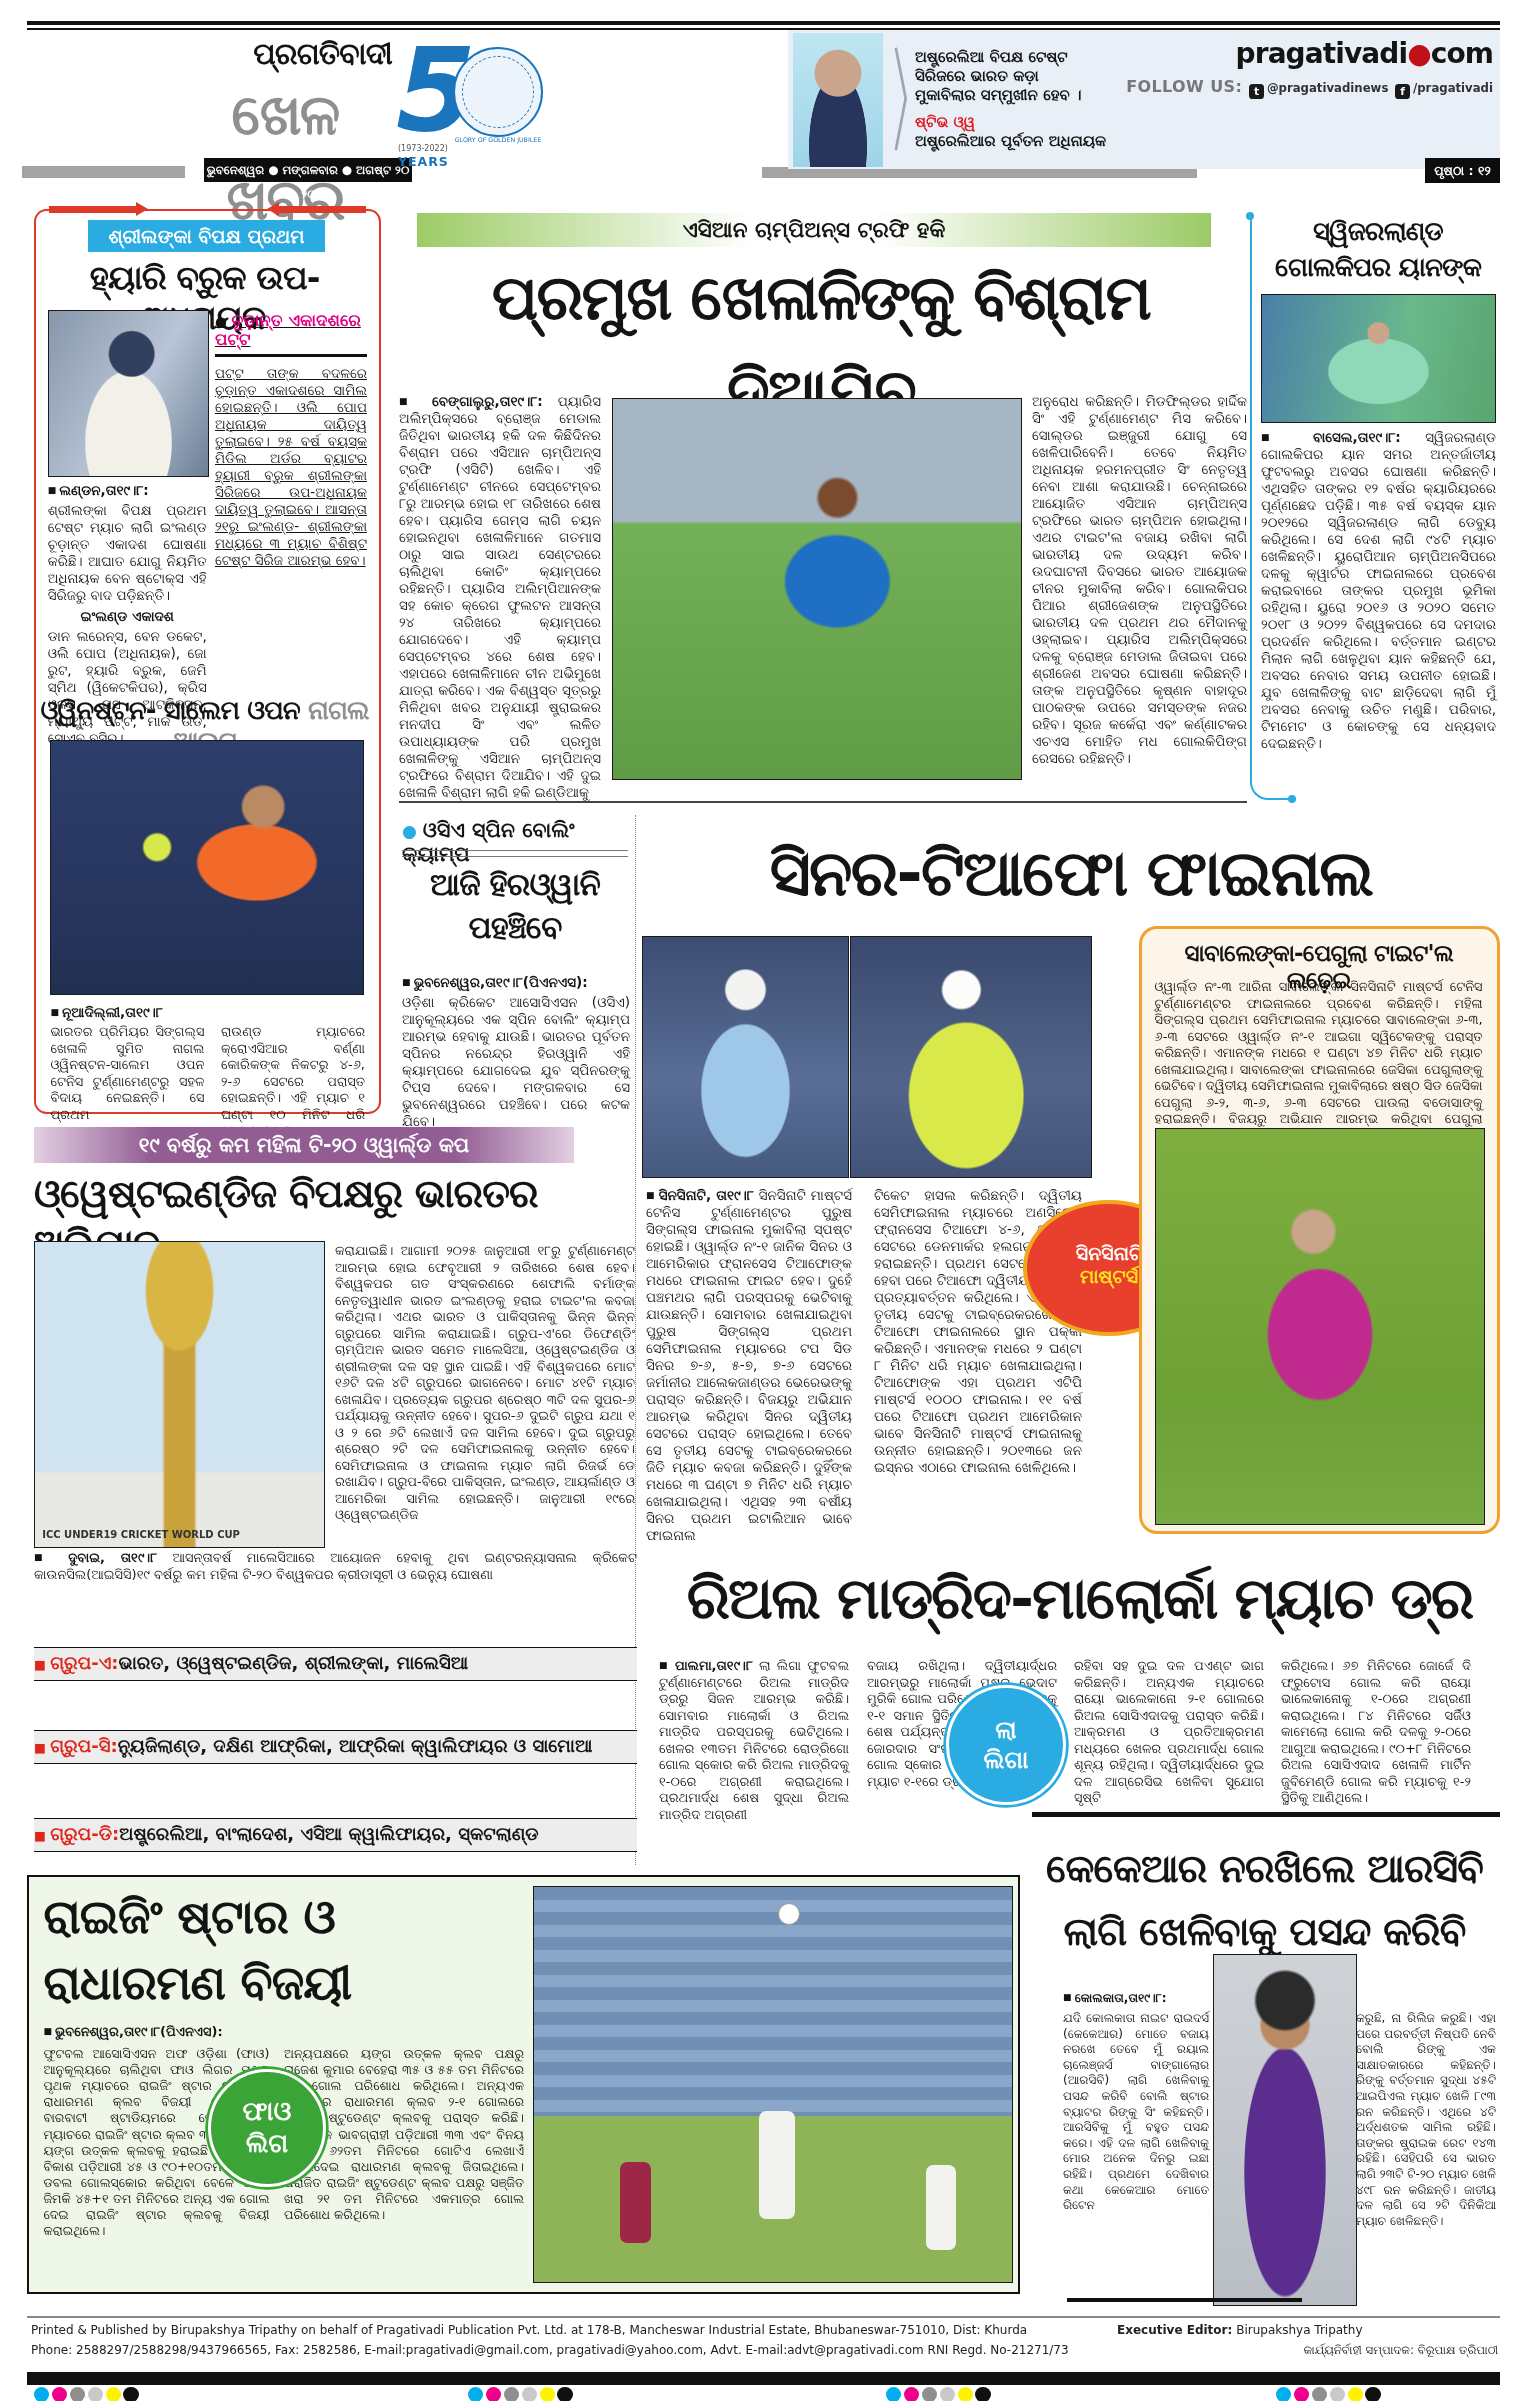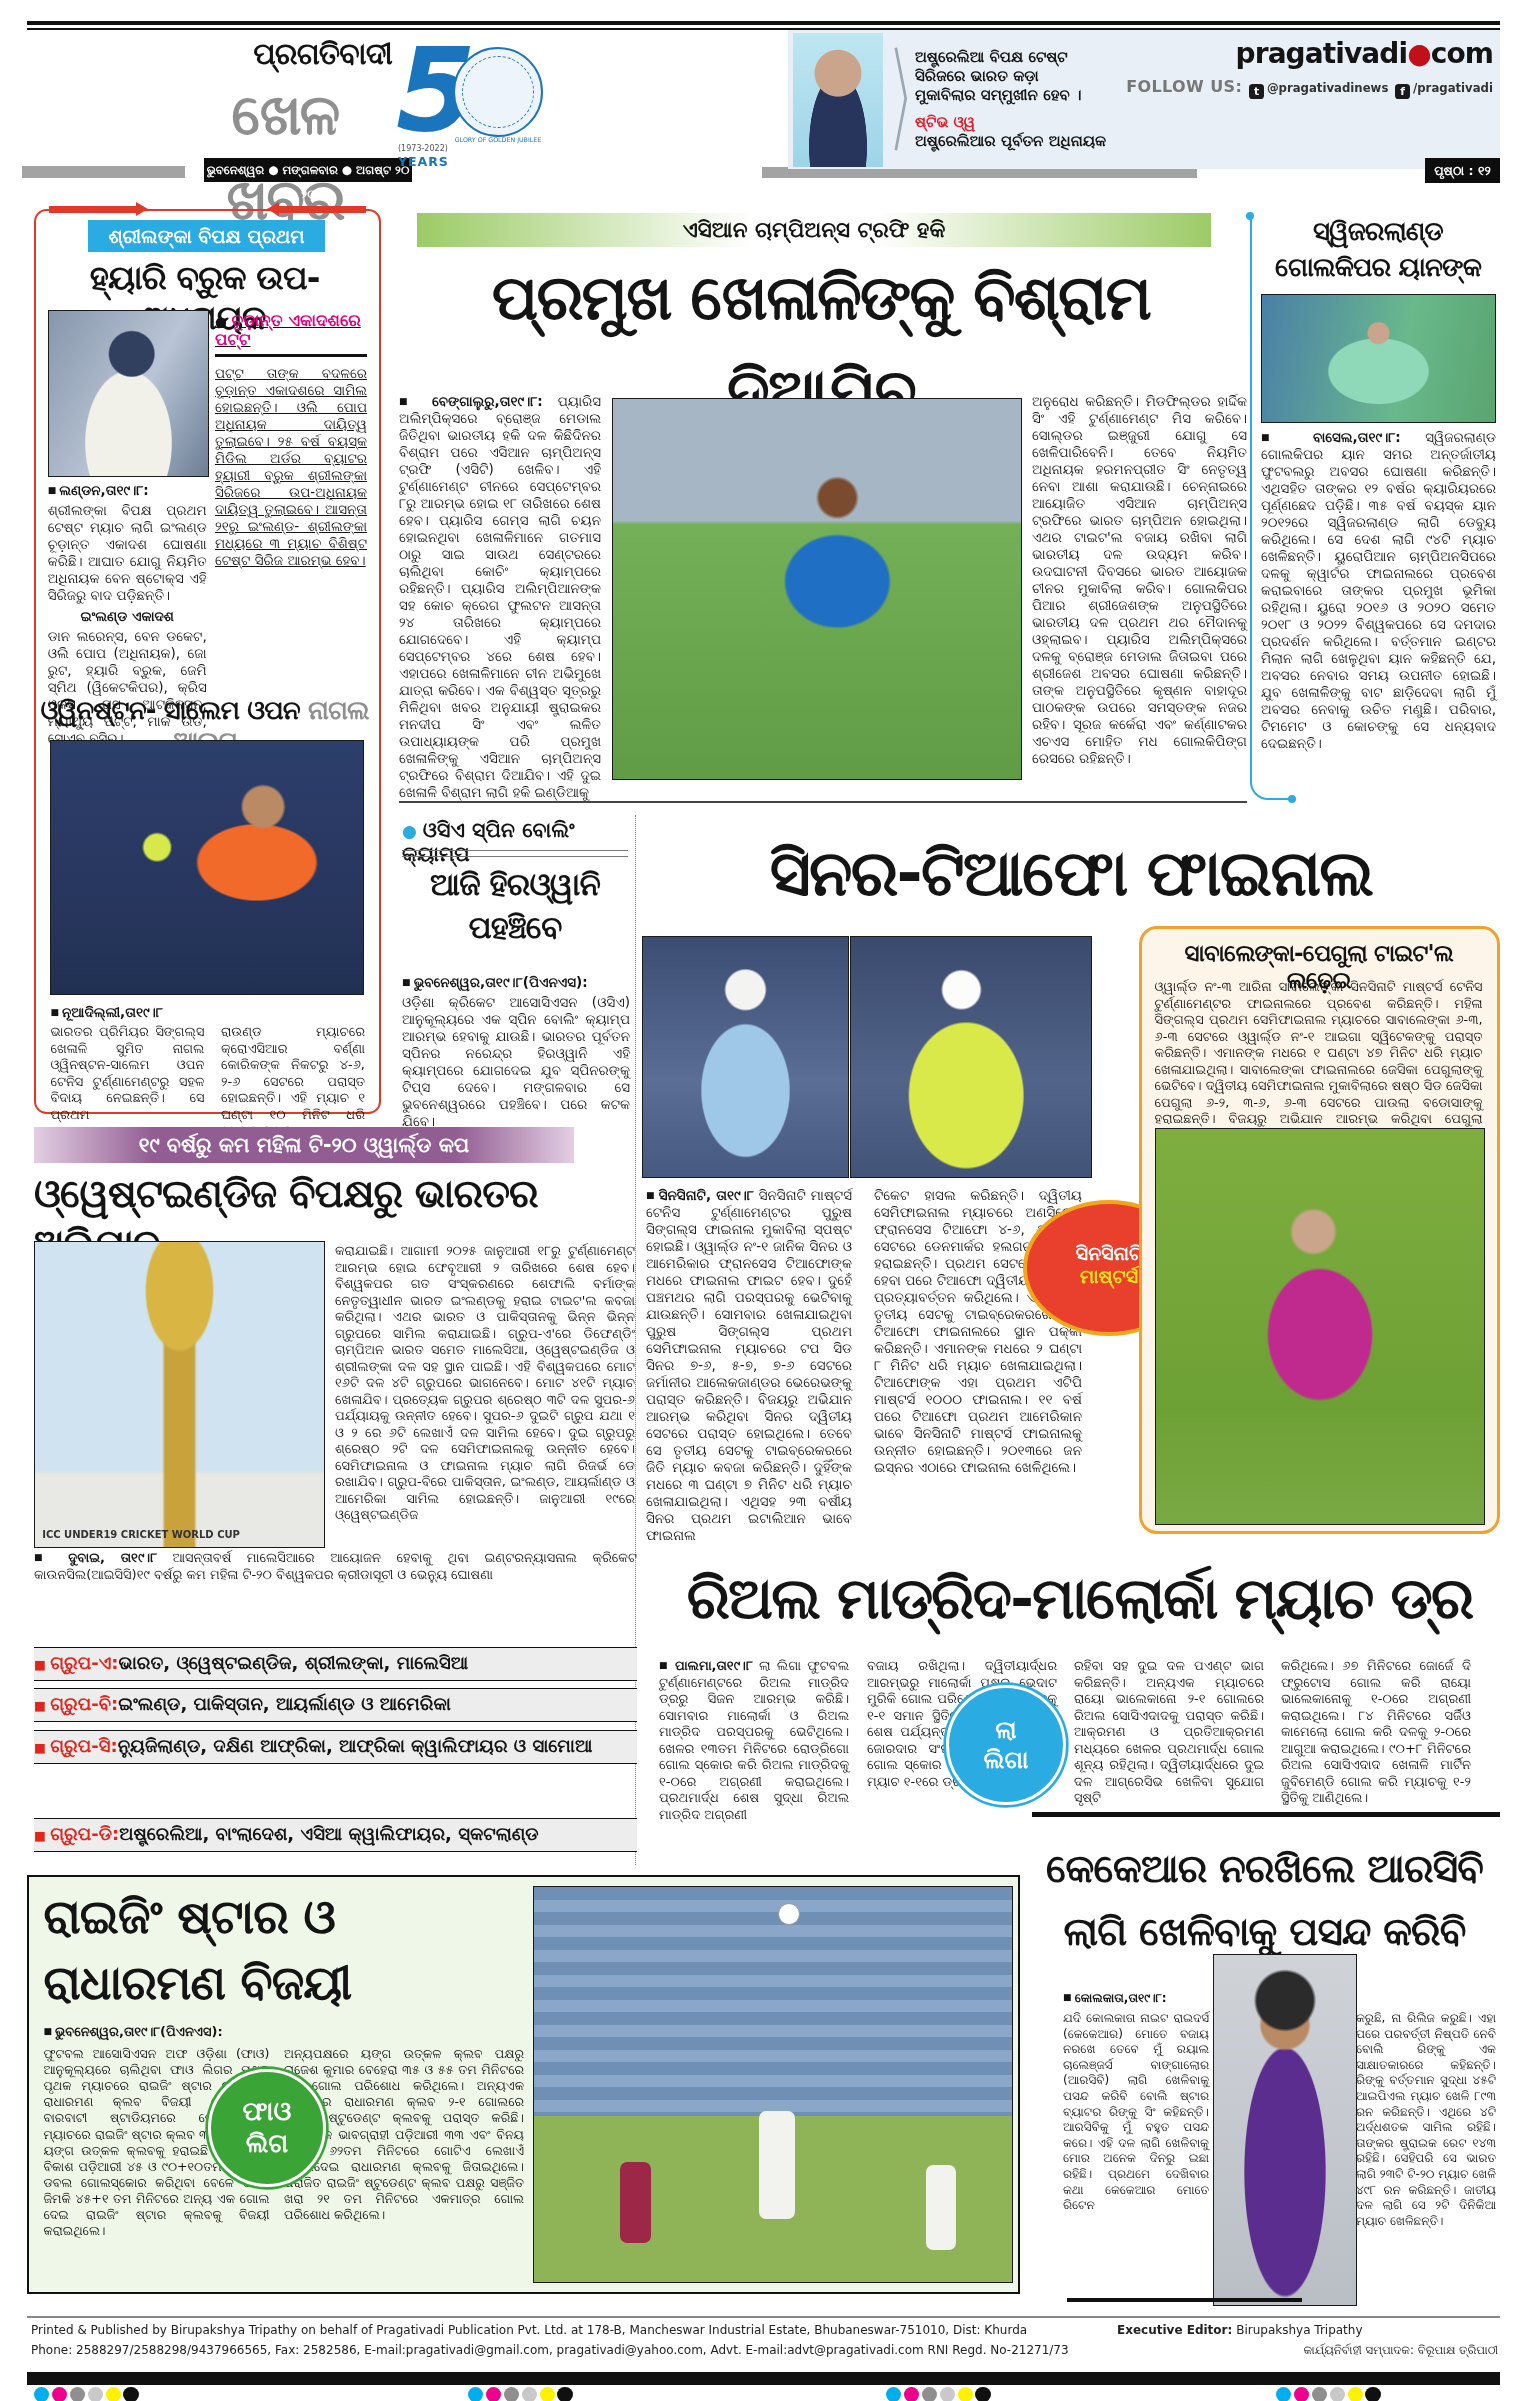--- a/index.html
+++ b/index.html
@@ -309,21 +309,20 @@
   <div class="abs" id="u19-head">ଓ୍ୱେଷ୍ଟଇଣ୍ଡିଜ ବିପକ୍ଷରୁ ଭାରତର ଅଭିଯାନ</div>
   <div class="ph" id="u19-photo">
     <span class="icc">ICC UNDER19 CRICKET WORLD CUP</span>
   </div>
   <div class="abs body145 jus" id="u19-right">କରାଯାଇଛି। ଆଗାମୀ ୨୦୨୫ ଜାନୁଆରୀ ୧୮ରୁ ଟୁର୍ଣ୍ଣାମେଣ୍ଟ ଆରମ୍ଭ ହୋଇ ଫେବୃଆରୀ ୨ ତାରିଖରେ ଶେଷ ହେବ। ବିଶ୍ୱକପର ଗତ ସଂସ୍କରଣରେ ଶେଫାଲି ବର୍ମାଙ୍କ ନେତୃତ୍ୱାଧୀନ ଭାରତ ଇଂଲଣ୍ଡକୁ ହରାଇ ଟାଇଟ'ଲ କବଜା କରିଥିଲା। ଏଥର ଭାରତ ଓ ପାକିସ୍ତାନକୁ ଭିନ୍ନ ଭିନ୍ନ ଗ୍ରୁପରେ ସାମିଲ କରାଯାଇଛି। ଗ୍ରୁପ-ଏ'ରେ ଡିଫେଣ୍ଡିଂ ଚାମ୍ପିଅନ ଭାରତ ସମେତ ମାଲେସିଆ, ଓ୍ୱେଷ୍ଟଇଣ୍ଡିଜ ଓ ଶ୍ରୀଲଙ୍କା ଦଳ ସହ ସ୍ଥାନ ପାଇଛି। ଏହି ବିଶ୍ୱକପରେ ମୋଟ ୧୬ଟି ଦଳ ୪ଟି ଗ୍ରୁପରେ ଭାଗନେବେ। ମୋଟ ୪୧ଟି ମ୍ୟାଚ ଖେଳାଯିବ। ପ୍ରତ୍ୟେକ ଗ୍ରୁପର ଶ୍ରେଷ୍ଠ ୩ଟି ଦଳ ସୁପର-୬ ପର୍ଯ୍ୟାୟକୁ ଉନ୍ନୀତ ହେବେ। ସୁପର-୬ ଦୁଇଟି ଗ୍ରୁପ ଯଥା ୧ ଓ ୨ ରେ ୬ଟି ଲେଖାଏଁ ଦଳ ସାମିଲ ହେବେ। ଦୁଇ ଗ୍ରୁପରୁ ଶ୍ରେଷ୍ଠ ୨ଟି ଦଳ ସେମିଫାଇନାଲକୁ ଉନ୍ନୀତ ହେବେ। ସେମିଫାଇନାଲ ଓ ଫାଇନାଲ ମ୍ୟାଚ ଲାଗି ରିଜର୍ଭ ଡେ ରଖାଯିବ। ଗ୍ରୁପ-ବିରେ ପାକିସ୍ତାନ, ଇଂଲଣ୍ଡ, ଆୟର୍ଲାଣ୍ଡ ଓ ଆମେରିକା ସାମିଲ ହୋଇଛନ୍ତି। ଜାନୁଆରୀ ୧୯ରେ ଓ୍ୱେଷ୍ଟଇଣ୍ଡିଜ</div>
   <div class="abs body145 jus" id="u19-bottom">
     <span class="dl">ଦୁବାଇ, ତା୧୯।୮</span>
     <span>ଆସନ୍ତାବର୍ଷ ମାଲେସିଆରେ ଆୟୋଜନ ହେବାକୁ ଥିବା ଇଣ୍ଟରନ୍ୟାସନାଲ କ୍ରିକେଟ କାଉନସିଲ(ଆଇସିସି)୧୯ ବର୍ଷରୁ କମ ମହିଳା ଟି-୨୦ ବିଶ୍ୱକପର କ୍ରୀଡାସୂଚୀ ଓ ଭେନ୍ୟୁ ଘୋଷଣା</span>
   </div>
   <div class="abs grp" style="top:1647px;"><span class="lb">ଗ୍ରୁପ-ଏ:</span><span>ଭାରତ, ଓ୍ୱେଷ୍ଟଇଣ୍ଡିଜ, ଶ୍ରୀଲଙ୍କା, ମାଲେସିଆ</span></div>
-  <div class="abs grp" style="top:1688px;"><span class="lb">ଗ୍ରୁପ-ବି:</span><span>ଇଂଲଣ୍ଡ, ପାକିସ୍ତାନ, ଆୟର୍ଲାଣ୍ଡ ଓ ଆମେରିକା</span></div>
   <div class="abs grp" style="top:1730px;"><span class="lb">ଗ୍ରୁପ-ସି:</span><span>ନ୍ୟୁଜିଲାଣ୍ଡ, ଦକ୍ଷିଣ ଆଫ୍ରିକା, ଆଫ୍ରିକା କ୍ୱାଲିଫାୟର ଓ ସାମୋଆ</span></div>
   <div class="abs grp" style="top:1818px;"><span class="lb">ଗ୍ରୁପ-ଡି:</span><span>ଅଷ୍ଟ୍ରେଲିଆ, ବାଂଲାଦେଶ, ଏସିଆ କ୍ୱାଲିଫାୟର, ସ୍କଟଲାଣ୍ଡ</span></div>
 
   <div class="abs" id="ll-head">ରିଅଲ ମାଡ୍ରିଦ-ମାଲୋର୍କା ମ୍ୟାଚ ଡ୍ର</div>
   <div class="abs ll-col body145 jus" style="left:659px;">
     <span class="dl">ପାଲମା,ତା୧୯।୮</span>
     <span>ଲା ଲିଗା ଫୁଟବଲ ଟୁର୍ଣ୍ଣାମେଣ୍ଟରେ ରିଅଲ ମାଡ୍ରିଦ ଡ୍ରରୁ ସିଜନ ଆରମ୍ଭ କରିଛି। ସୋମବାର ମାଲୋର୍କା ଓ ରିଅଲ ମାଡ୍ରିଦ ପରସ୍ପରକୁ ଭେଟିଥିଲେ। ଖେଳର ୧୩ତମ ମିନିଟରେ ରୋଡ୍ରିଗୋ ଗୋଲ ସ୍କୋର କରି ରିଅଲ ମାଡ୍ରିଦକୁ ୧-୦ରେ ଅଗ୍ରଣୀ କରାଇଥିଲେ। ପ୍ରଥମାର୍ଦ୍ଧ ଶେଷ ସୁଦ୍ଧା ରିଅଲ ମାଡ୍ରିଦ ଅଗ୍ରଣୀ</span>
   </div>
   <div class="abs ll-col body145 jus" style="left:867px;">ବଜାୟ ରଖିଥିଲା। ଦ୍ୱିତୀୟାର୍ଦ୍ଧର ଆରମ୍ଭରୁ ମାଲୋର୍କା ପକ୍ଷରୁ ଭେଦାଟ ମୁରିକି ଗୋଲ ପରିଶୋଧ କରି ମ୍ୟାଚକୁ ୧-୧ ସମାନ ସ୍ଥିତିକୁ ଆଣିଥିଲେ। ଖେଳ ଶେଷ ପର୍ଯ୍ୟନ୍ତ ଉଭୟ ଦଳ ମଧରେ ଜୋରଦାର ସଂଘର୍ଷ ହୋଇଥିଲେ ମଧ ଗୋଲ ସ୍କୋର ହୋଇନଥିଲା। ଫଳରେ ମ୍ୟାଚ ୧-୧ରେ ଡ୍ର</div>
   <div class="abs ll-col body145 jus" style="left:1074px;">ରହିବା ସହ ଦୁଇ ଦଳ ପଏଣ୍ଟ ଭାଗ କରିଛନ୍ତି। ଅନ୍ୟଏକ ମ୍ୟାଚରେ ରାୟୋ ଭାଲେକାନୋ ୨-୧ ଗୋଲରେ ରିଅଲ ସୋସିଏଦାଦକୁ ପରାସ୍ତ କରିଛି। ଆକ୍ରମଣ ଓ ପ୍ରତିଆକ୍ରମଣ ମଧ୍ୟରେ ଖେଳର ପ୍ରଥମାର୍ଦ୍ଧ ଗୋଲ ଶୂନ୍ୟ ରହିଥିଲା। ଦ୍ୱିତୀୟାର୍ଦ୍ଧରେ ଦୁଇ ଦଳ ଆଗ୍ରେସିଭ ଖେଳିବା ସୁଯୋଗ ସୃଷ୍ଟି</div>

